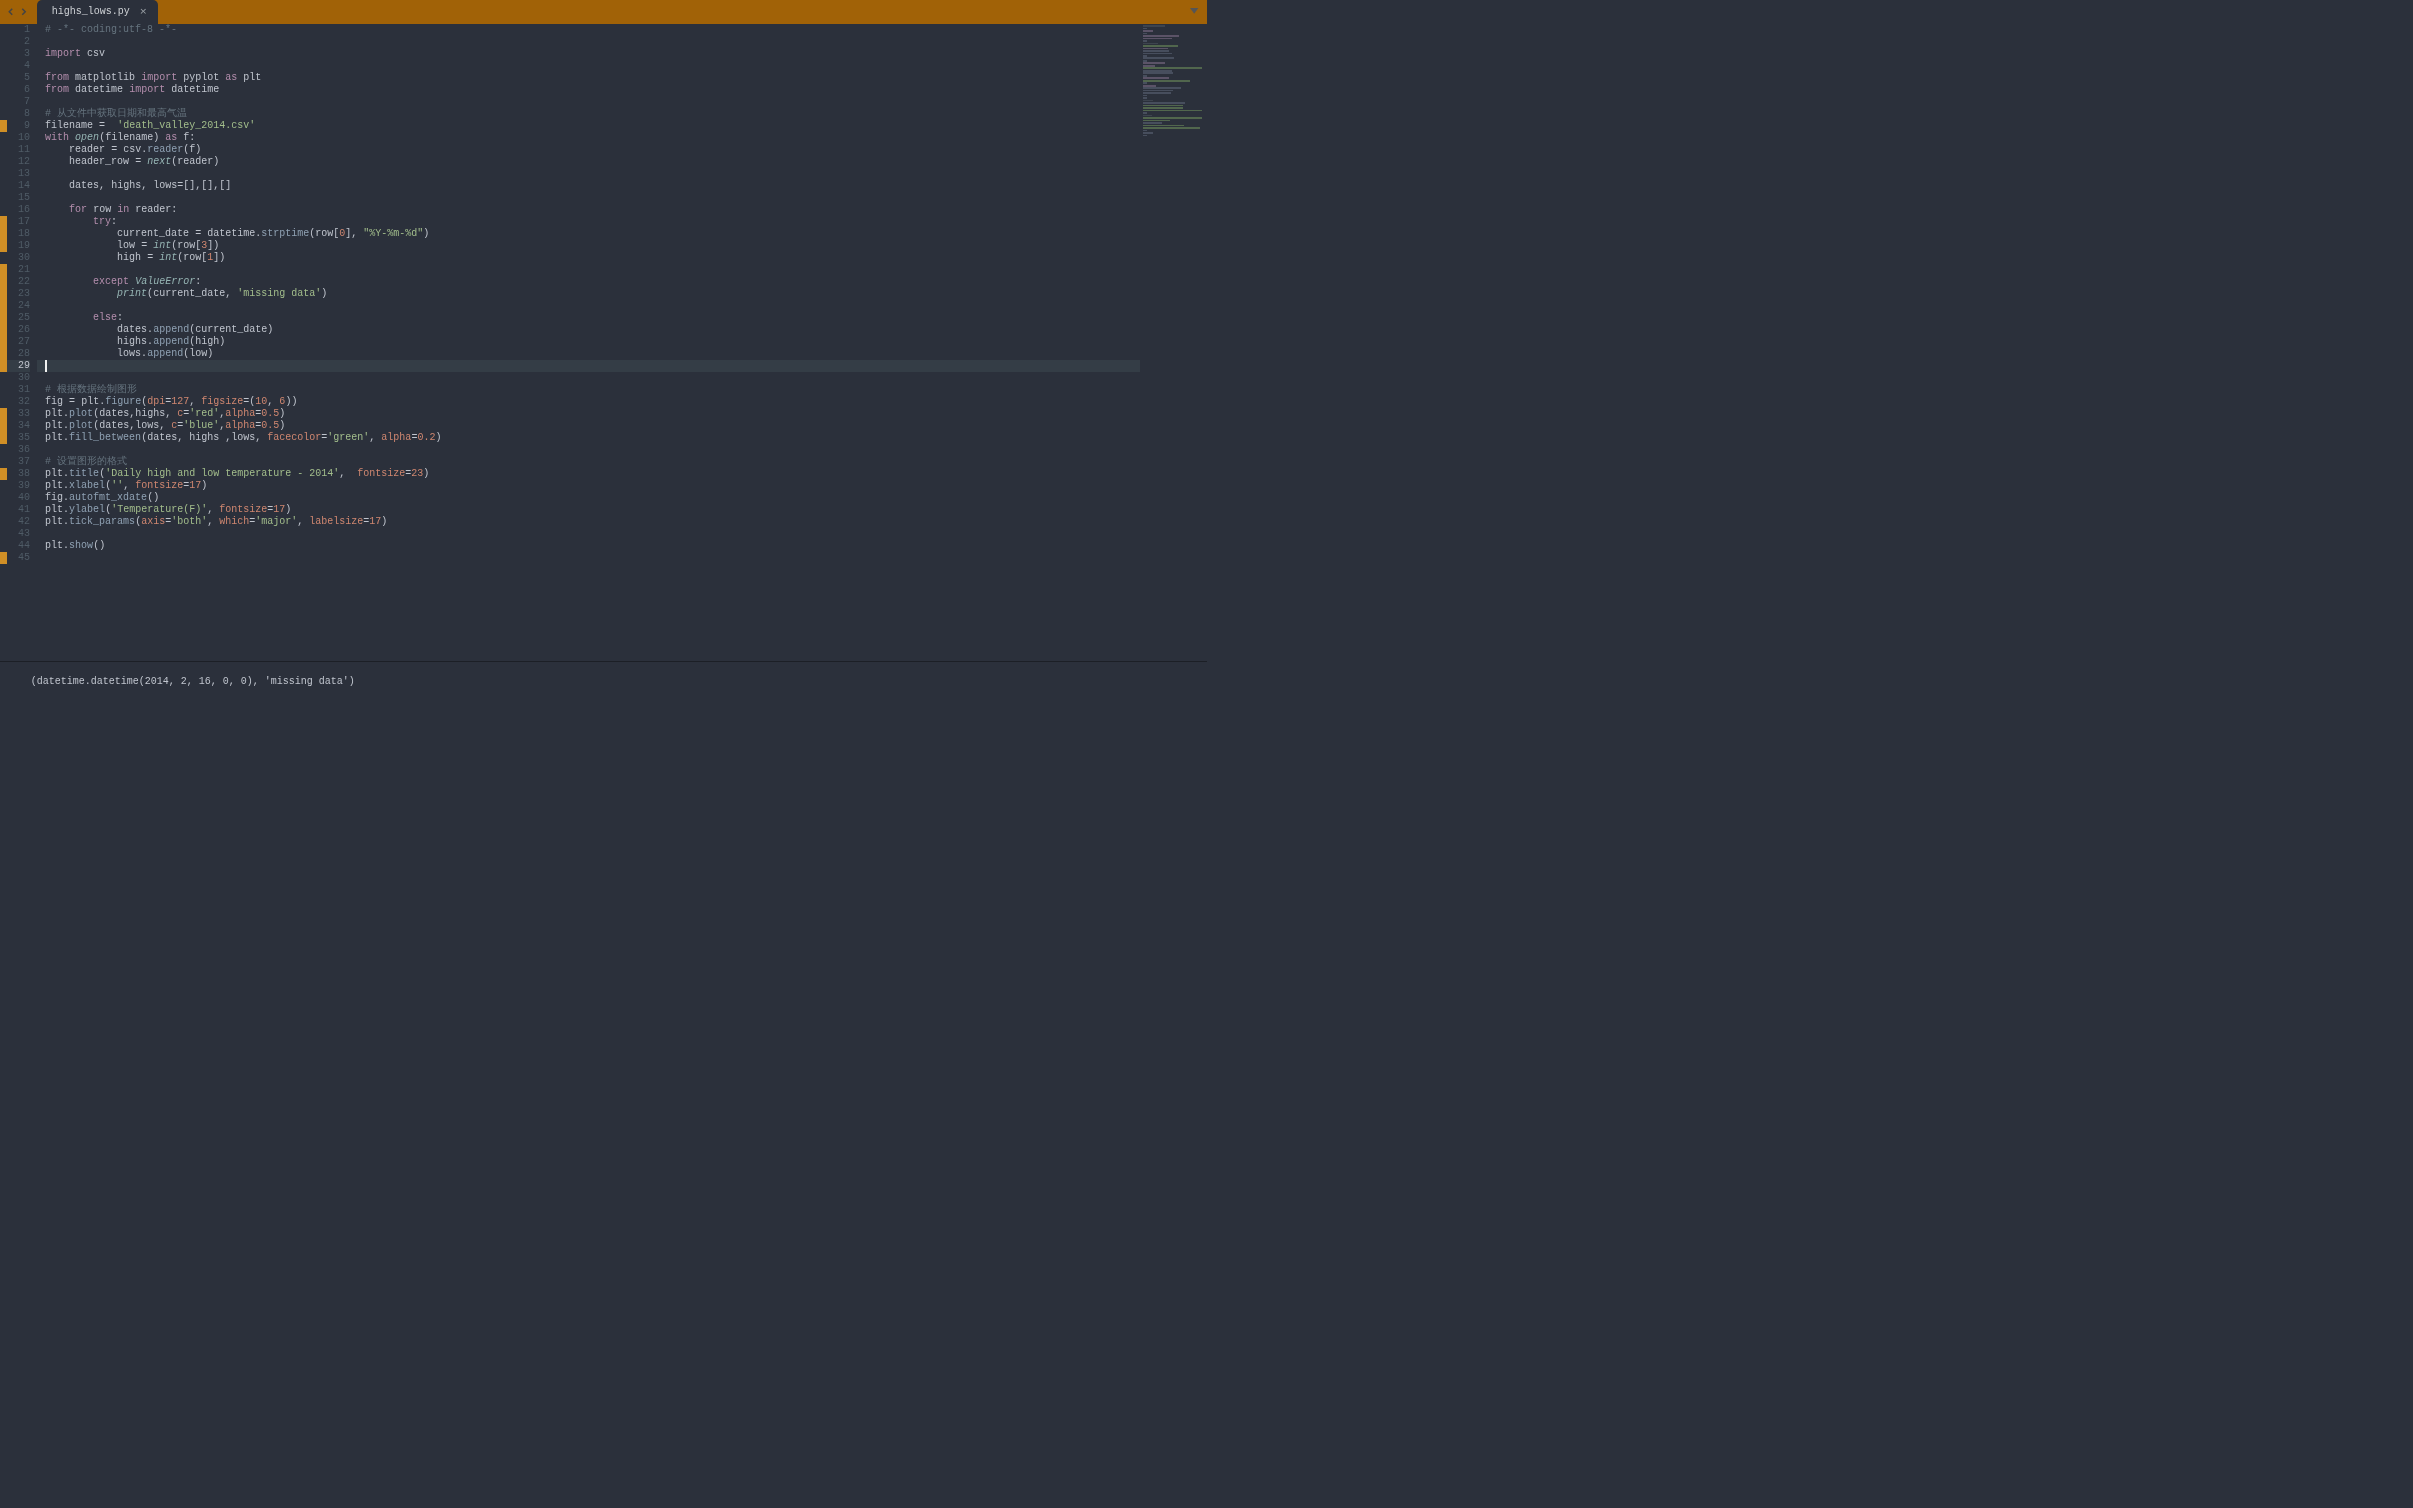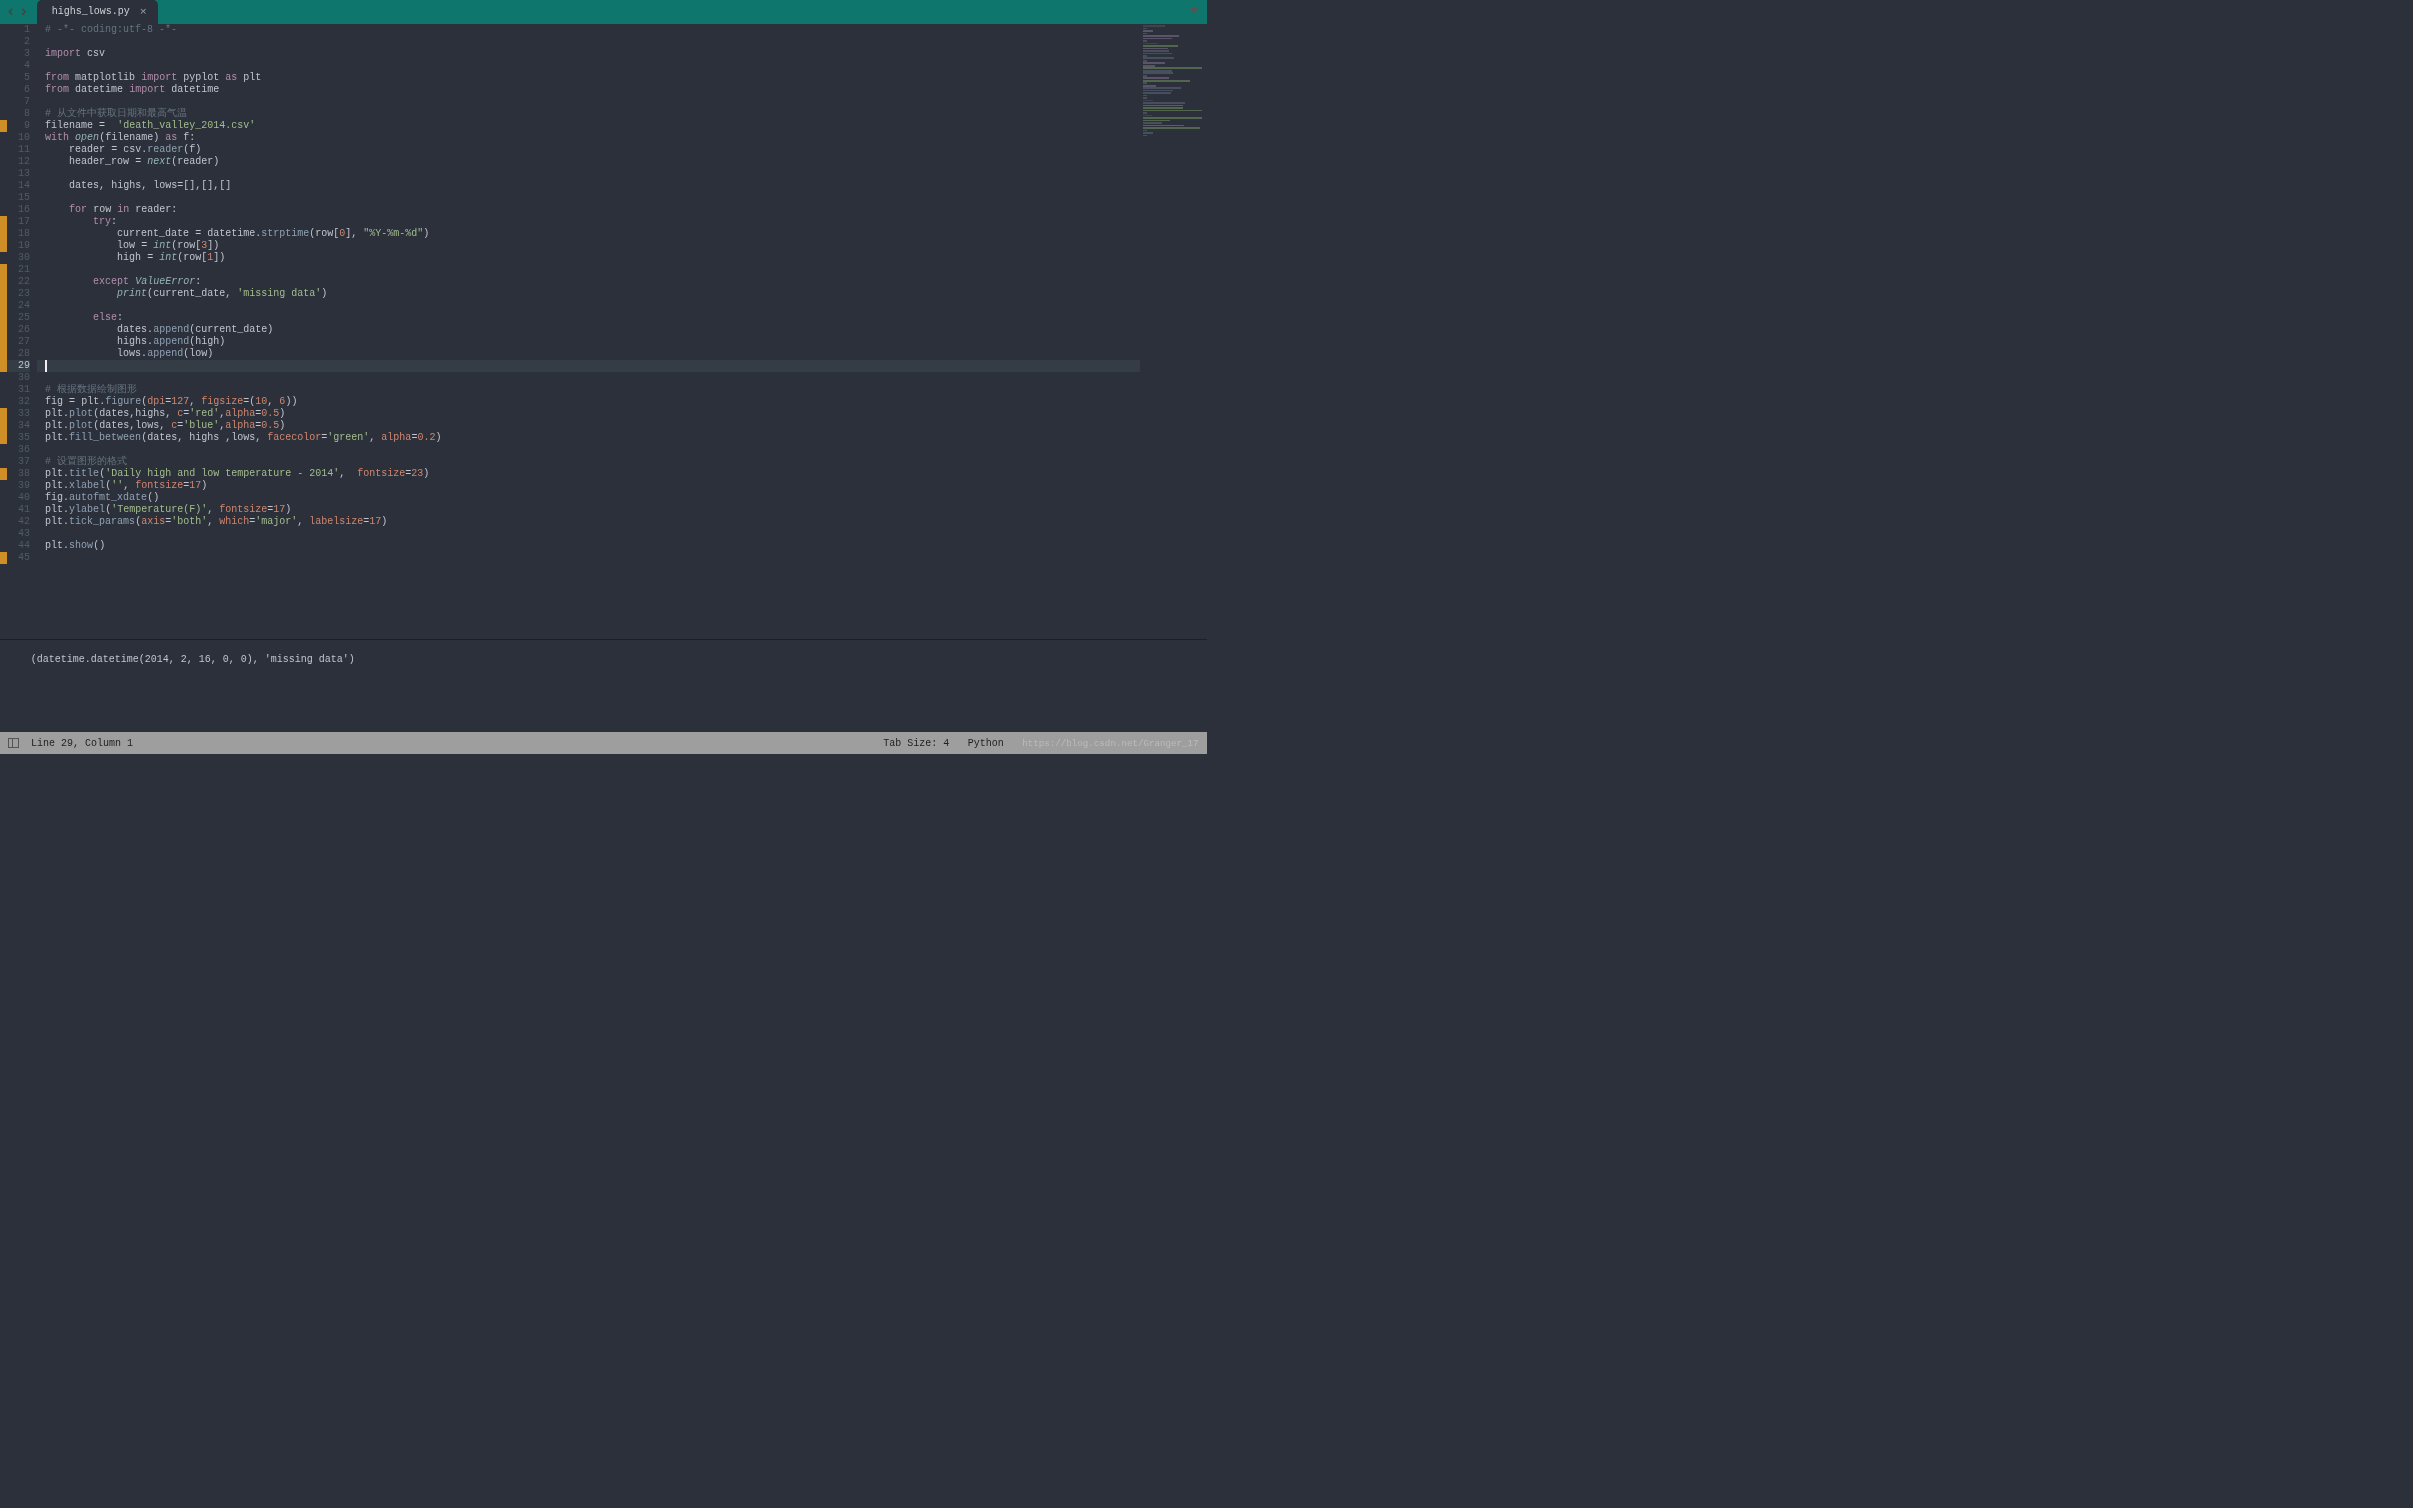--- a/index.html
+++ b/index.html
@@ -10,21 +10,21 @@
   color: #c0c5ce;
   overflow: hidden;
   width: 1207px;
   height: 754px;
 }
 .editor-wrapper { display: flex; flex-direction: column; height: 100%; }
 
 
 .tab-bar {
   height: 23.5px;
-  background: #0f766e;
+  background: #a16207;
   display: flex;
   align-items: center;
   padding: 0 5px;
   position: relative;
 }
 .nav-arrows { display: flex; gap: 1.7px; margin-right: 6.7px; }
 .nav-arrow {
   width: 11.7px; height: 11.7px;
   display: flex; align-items: center; justify-content: center;
   color: #333; cursor: pointer;
@@ -335,26 +335,15 @@
         <div class="ml" style="width: 3.4px;"></div>
         <div class="ml" style="width: 10px;"></div>
         <div class="ml" style="width: 3.4px;"></div>
       </div>
   </div>
 
   <div class="console">
     <span>(datetime.datetime(2014, 2, 16, 0, 0), 'missing data')</span>
   </div>
 
-  <div class="status-bar">
-    <div class="status-left">
-      <div class="panel-icon"></div>
-      <span>Line 29, Column 1</span>
-    </div>
-    <div class="status-right">
-      <span>Tab Size: 4</span>
-      <span>Python</span>
-      <span class="watermark">https://blog.csdn.net/Granger_17</span>
-    </div>
-  </div>
 
 </div>
 
 
 </body></html>

